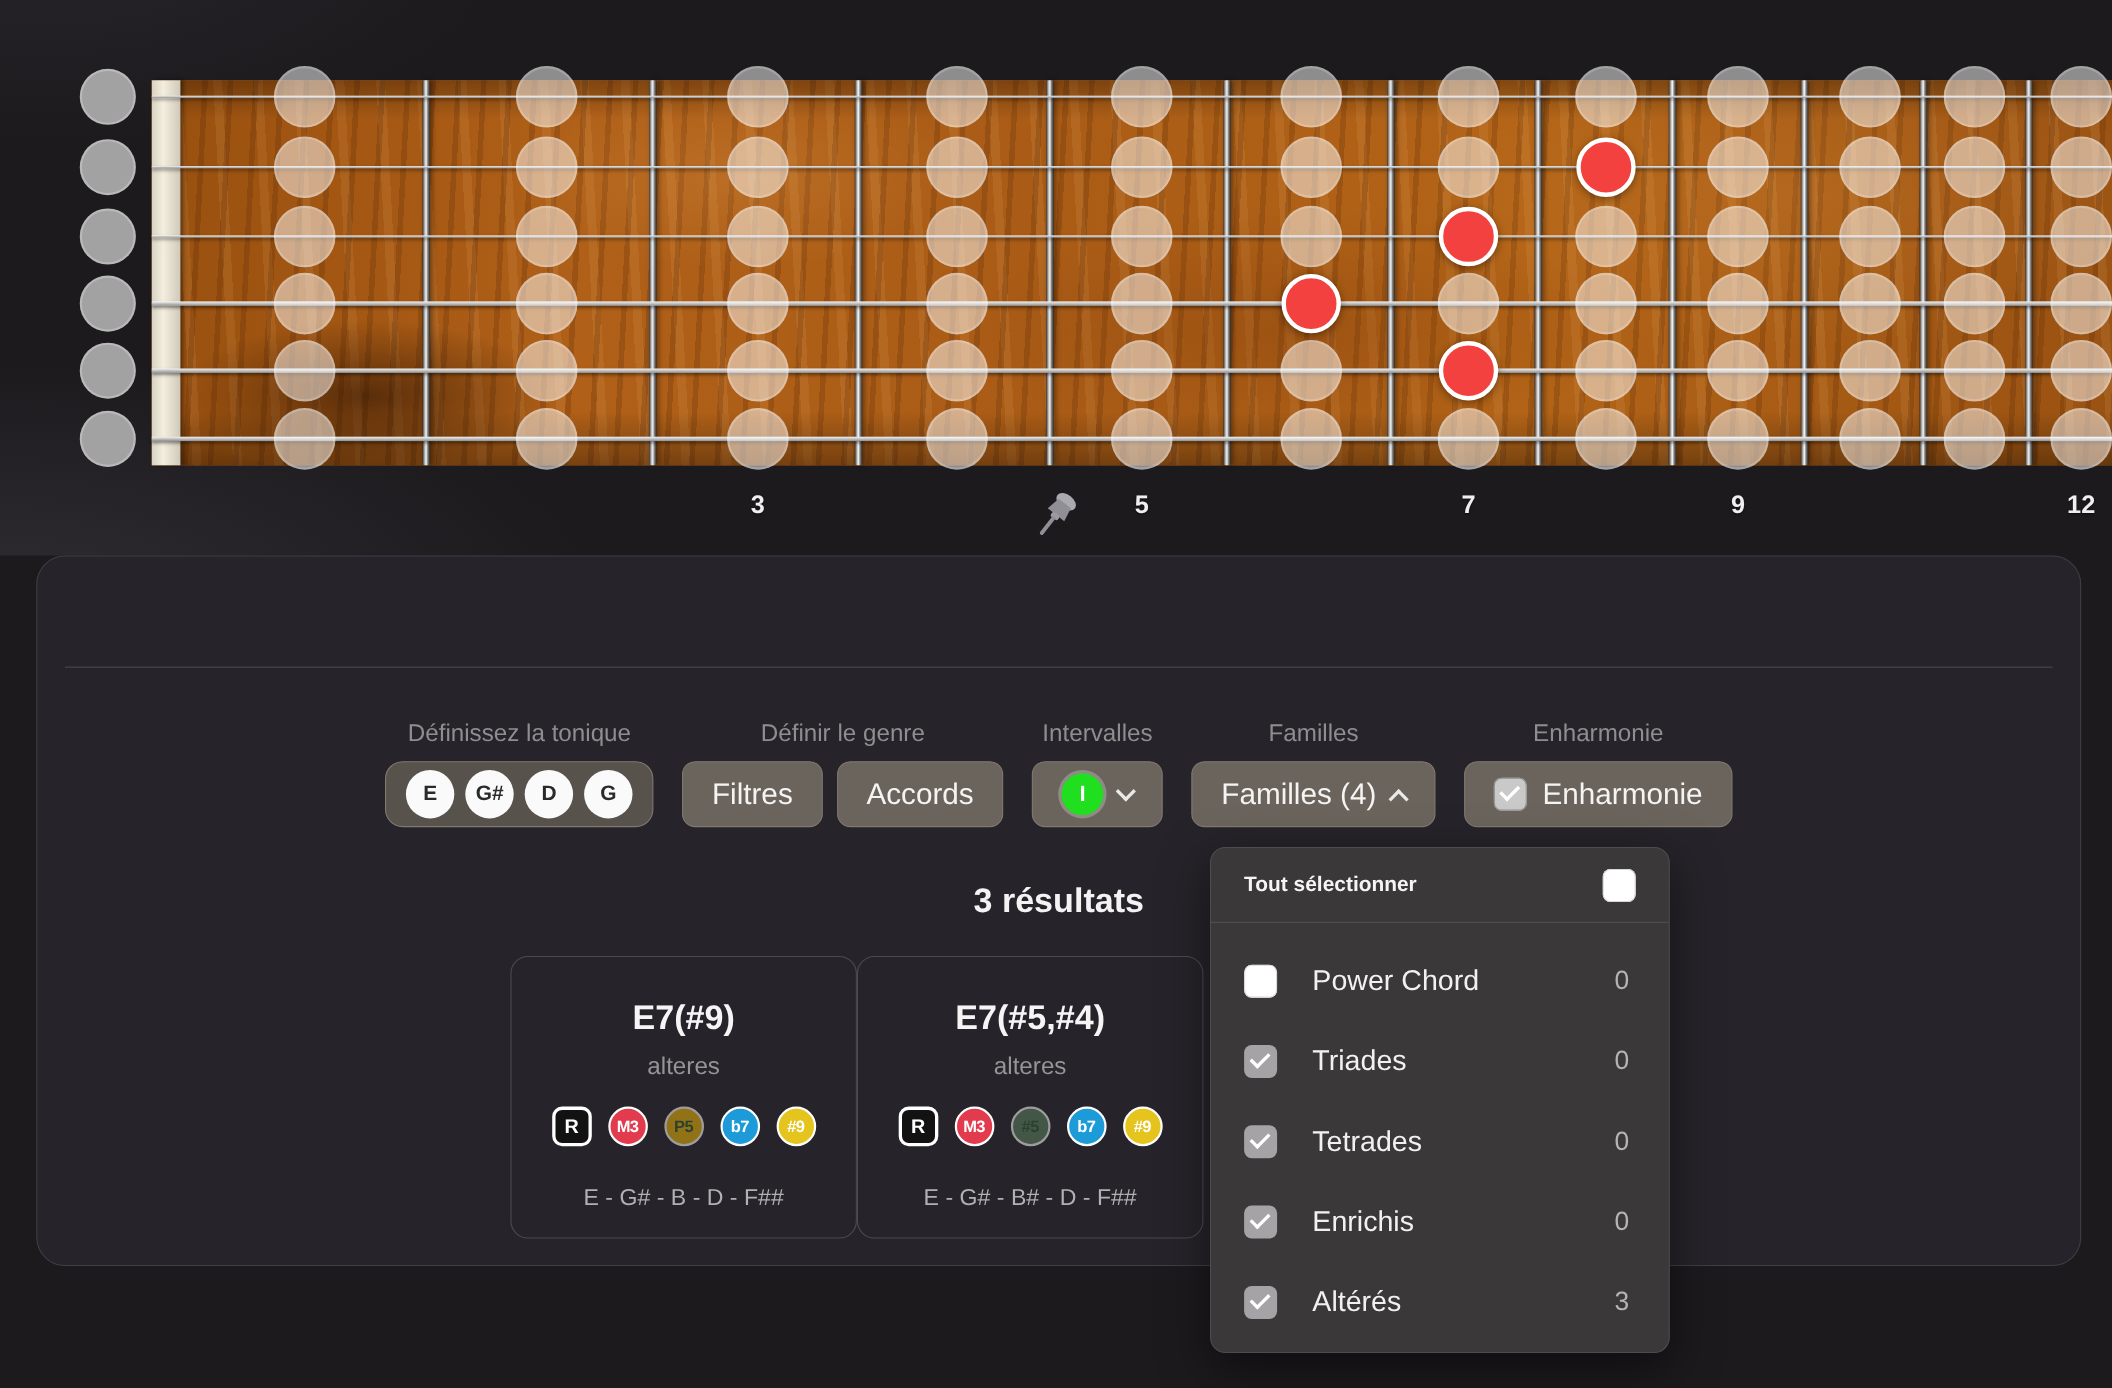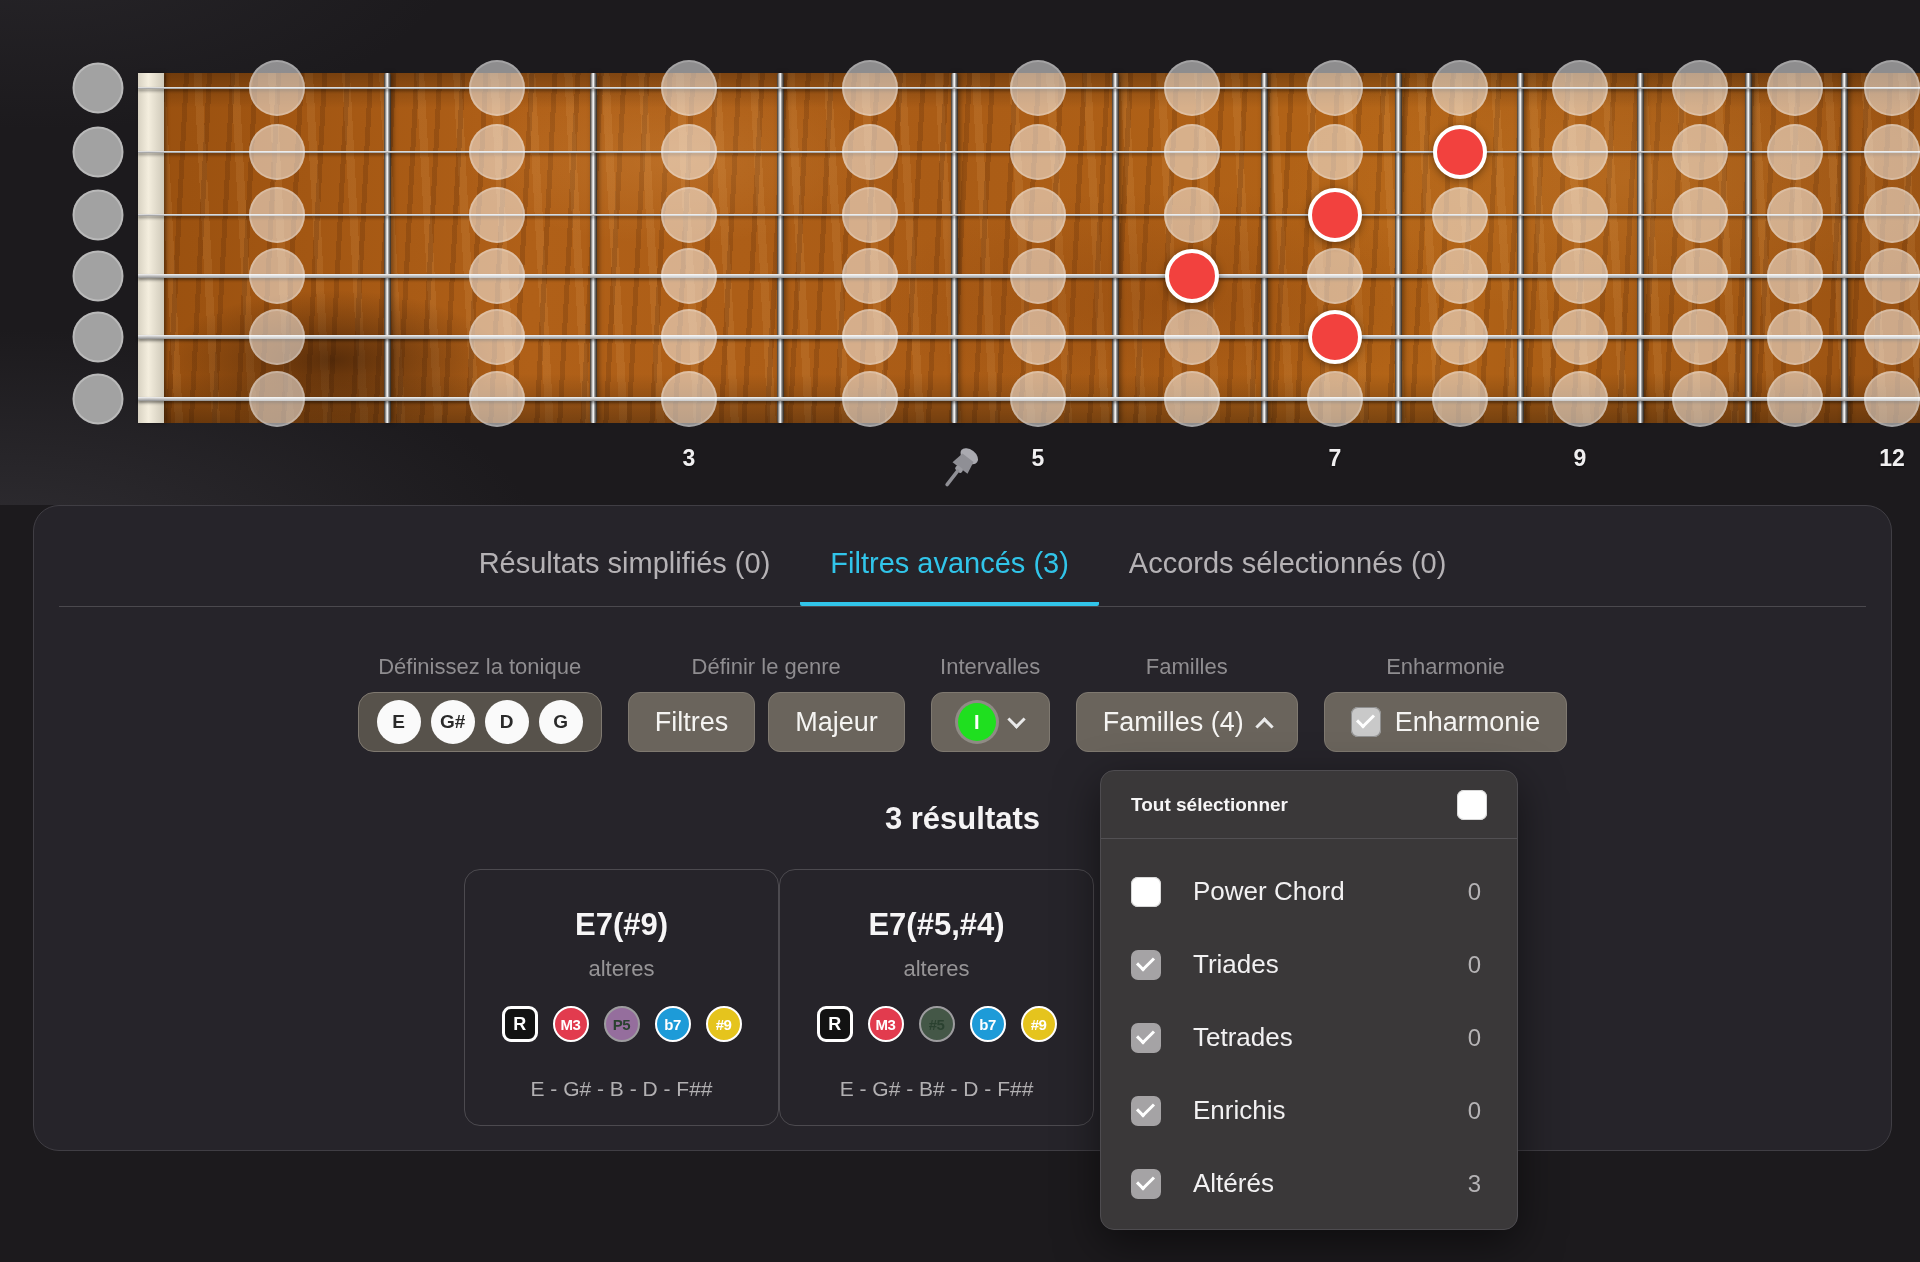--- a/index.html
+++ b/index.html
@@ -223,42 +223,37 @@
     <div class="dot red" style="left: 1192px; top: 276px;"></div>
     <div class="dot red" style="left: 1335px; top: 337px;"></div>
     <div class="fret-num" style="left: 689px; top: 445px;">3</div>
     <div class="fret-num" style="left: 1038px; top: 445px;">5</div>
     <div class="fret-num" style="left: 1335px; top: 445px;">7</div>
     <div class="fret-num" style="left: 1580px; top: 445px;">9</div>
     <div class="fret-num" style="left: 1892px; top: 445px;">12</div>
   </section>
 
 <section class="panel">
-  <div class="tabs-row">
-    <div class="tab">Résultats simplifiés (0)</div>
-    <div class="tab active">Filtres avancés (3)</div>
-    <div class="tab">Accords sélectionnés (0)</div>
-  </div>
   <div class="panel-divider"></div>
 
   <div class="filters">
     <div class="fgroup">
       <div class="flabel">Définissez la tonique</div>
       <div class="note-group">
         <div class="note-pill">E</div>
         <div class="note-pill">G#</div>
         <div class="note-pill">D</div>
         <div class="note-pill">G</div>
       </div>
     </div>
     <div class="fgroup">
       <div class="flabel">Définir le genre</div>
       <div class="controls">
         <div class="btn">Filtres</div>
-        <div class="btn">Majeur</div>
+        <div class="btn">Accords</div>
       </div>
     </div>
     <div class="fgroup">
       <div class="flabel">Intervalles</div>
       <div class="btn">
         <span class="green-circle">I</span>
         <span class="chev down"></span>
       </div>
     </div>
     <div class="fgroup">
@@ -279,21 +274,21 @@
 
   <div class="results-heading">3 résultats</div>
 
   <div class="cards">
     <div class="card">
       <div class="card-title">E7(#9)</div>
       <div class="card-sub">alteres</div>
       <div class="badges">
           <div class="badge square" style="background: rgb(18, 18, 18); color: rgb(255, 255, 255); opacity: 1;">R</div>
           <div class="badge" style="background: rgb(226, 59, 78); color: rgb(255, 255, 255); opacity: 1;">M3</div>
-          <div class="badge" style="background: #f0abfc; color: rgb(47, 90, 53); opacity: 0.55;">P5</div>
+          <div class="badge" style="background: #eab308; color: rgb(47, 90, 53); opacity: 0.55;">P5</div>
           <div class="badge" style="background: rgb(29, 155, 216); color: rgb(255, 255, 255); opacity: 1;">b7</div>
           <div class="badge" style="background: rgb(229, 196, 29); color: rgb(255, 255, 255); opacity: 1;">#9</div>
         </div>
       <div class="card-notes">E - G# - B - D - F##</div>
     </div>
     <div class="card">
       <div class="card-title">E7(#5,#4)</div>
       <div class="card-sub">alteres</div>
       <div class="badges">
           <div class="badge square" style="background: rgb(18, 18, 18); color: rgb(255, 255, 255); opacity: 1;">R</div>

